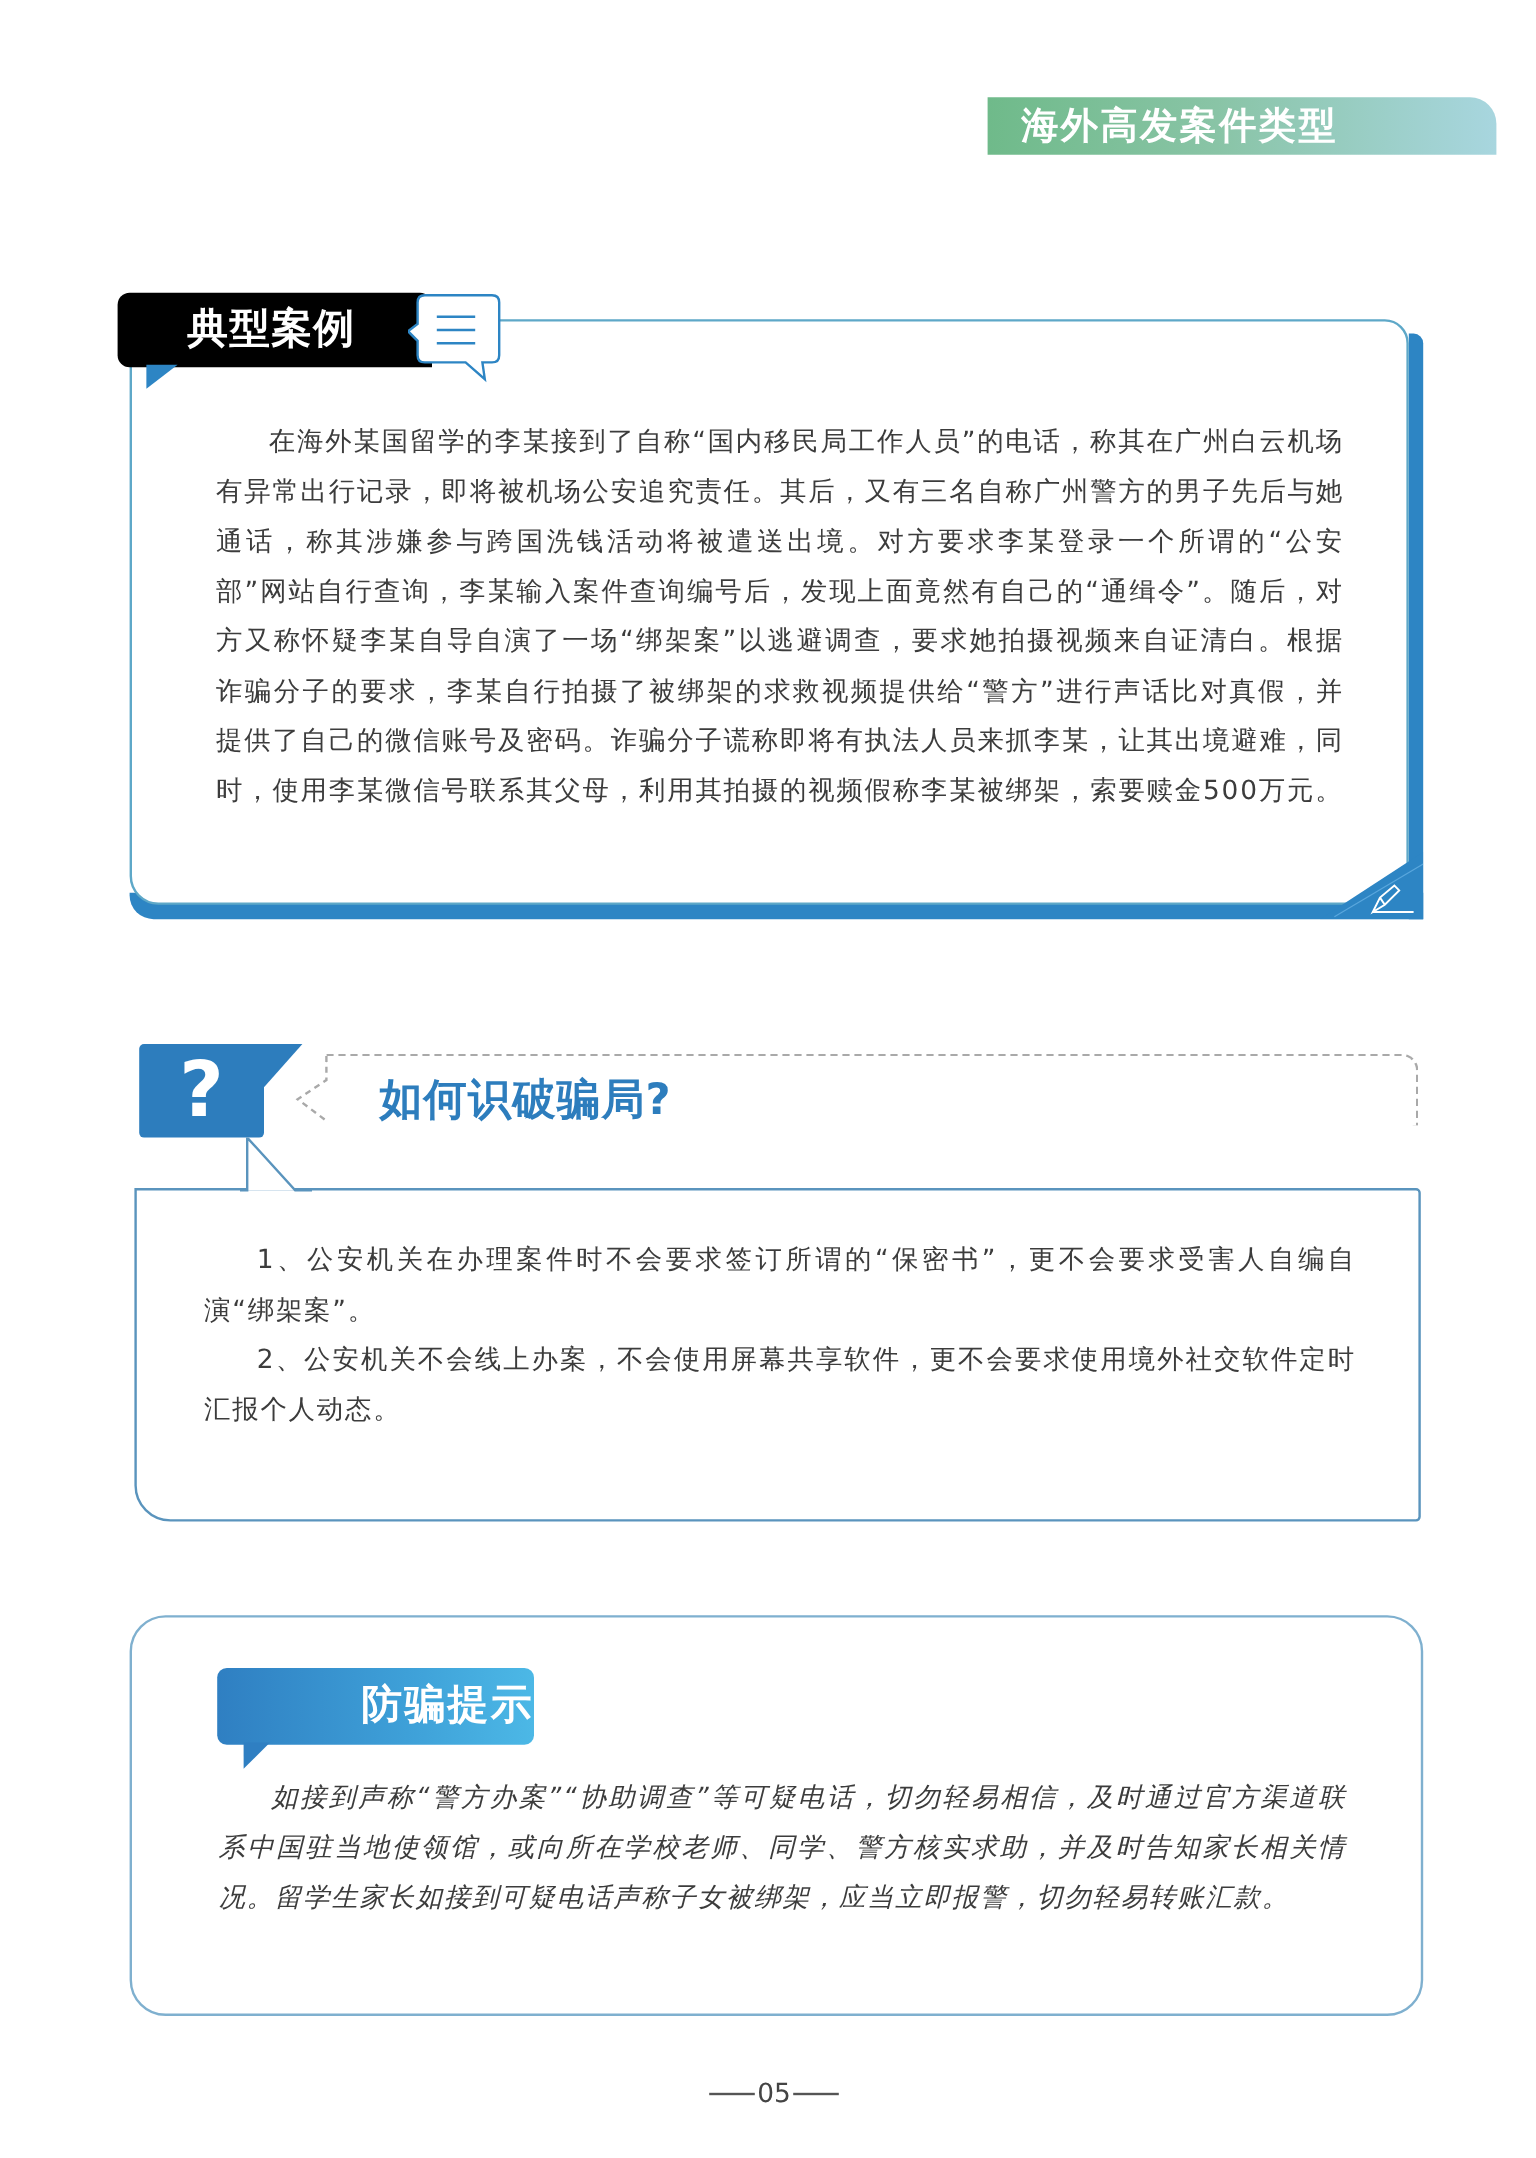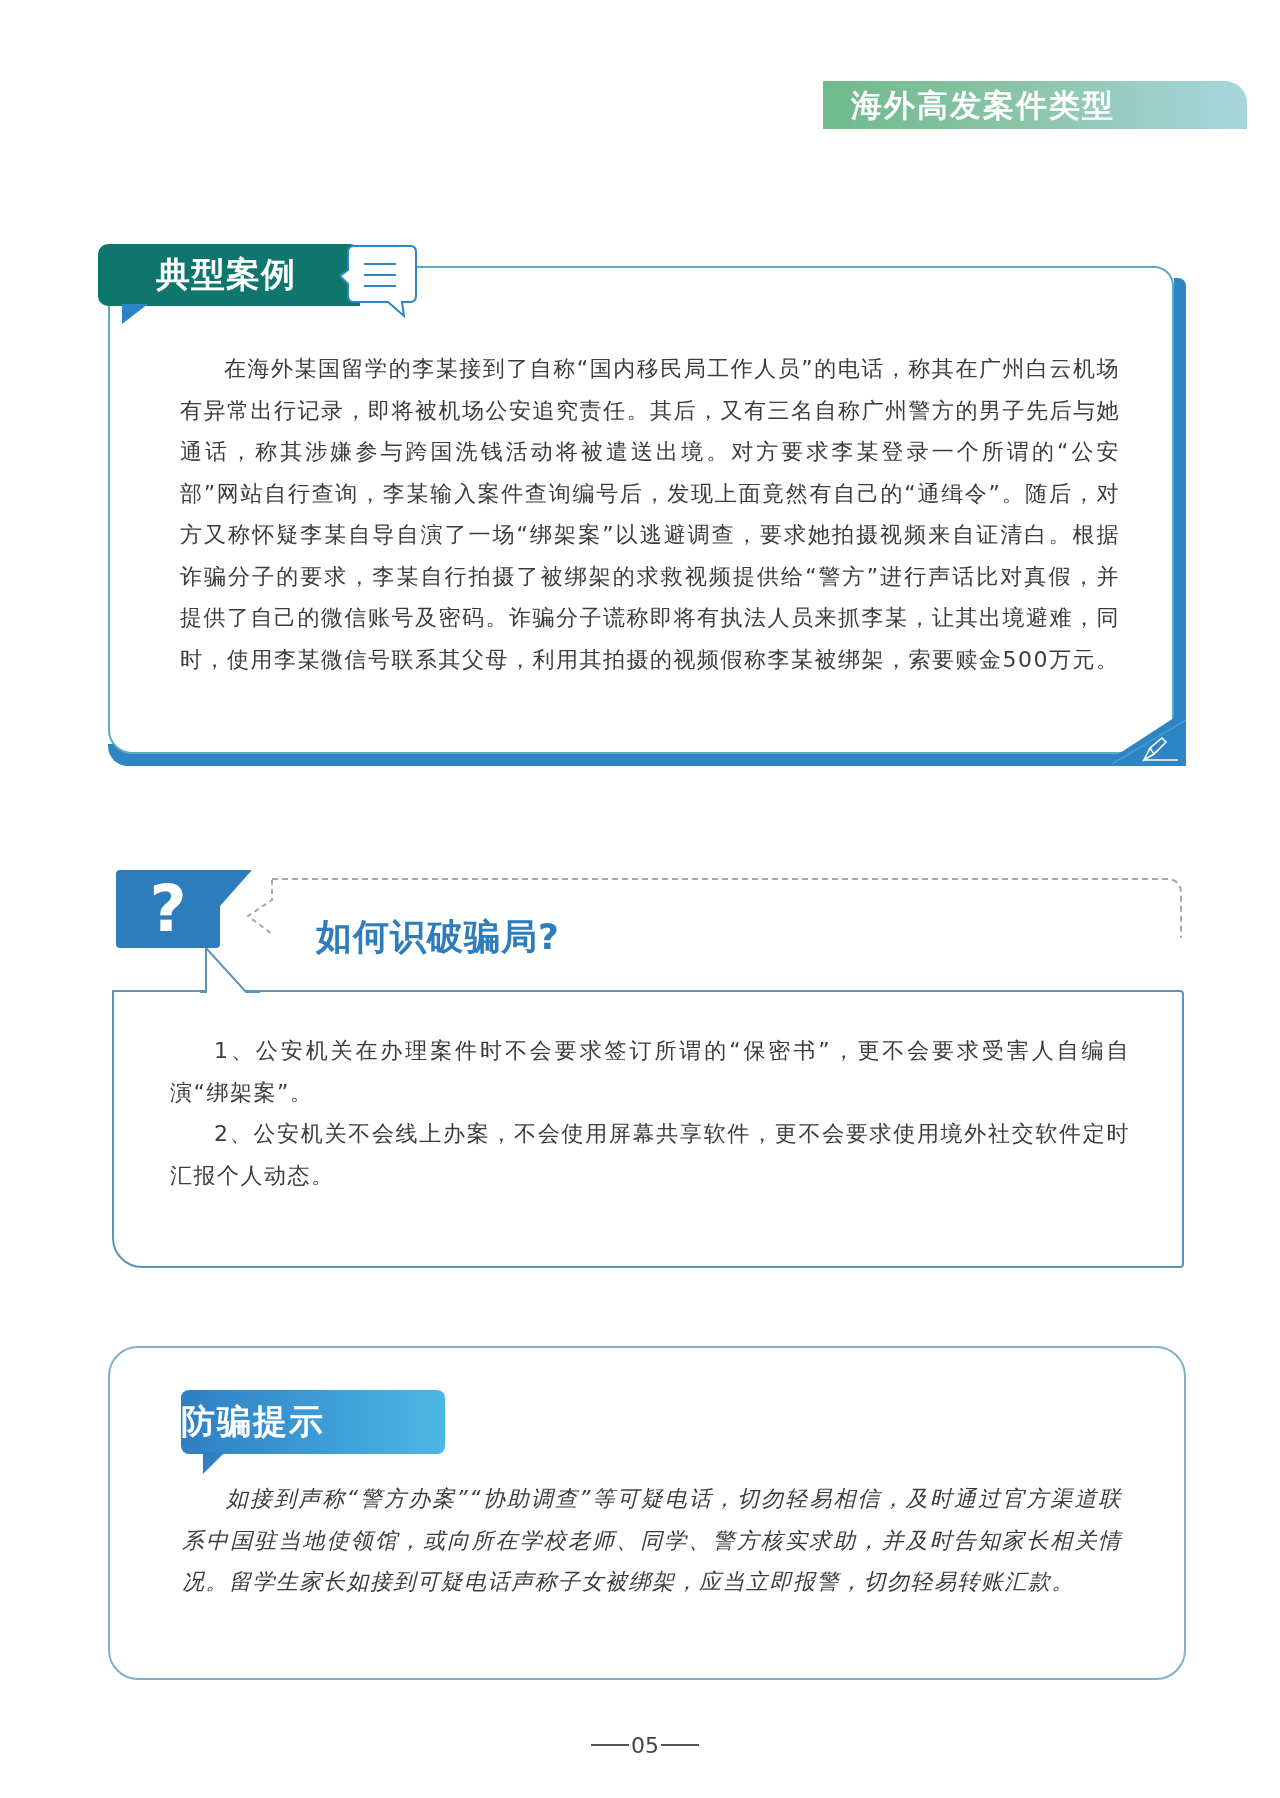--- a/index.html
+++ b/index.html
@@ -31,21 +31,21 @@
     border-top-right-radius: 8px;
   }
   .case-bottom-bar {
     left: 108px; top: 744px; width: 1078px; height: 22px; background: #2d85c4;
     border-bottom-left-radius: 20px;
   }
   .case-corner {
     left: 1100px; top: 710px; width: 86px; height: 56px;
   }
   .case-label {
-    left: 98px; top: 244px; width: 262px; height: 62px; background: #0f766e;
+    left: 98px; top: 244px; width: 262px; height: 62px; background: #000000;
     border-radius: 10px 10px 0 10px;
   }
   .case-label-text {
     position: absolute; left: 58px; top: 8px; font-size: 34px; font-weight: bold; color: #fff;
     letter-spacing: 1px; line-height: 44px;
   }
   .case-label-tail { left: 122px; top: 304px; width: 0; height: 0;
     border-left: 0 solid transparent; border-right: 26px solid transparent; border-top: 20px solid #2d85c4; }
   .chat-icon { left: 340px; top: 244px; width: 78px; height: 76px; }
 
@@ -66,41 +66,41 @@
     position: absolute; left: 0; top: 0; width: 104px; text-align: center; font-size: 64px; font-weight: bold;
     color: #fff; line-height: 78px;
   }
   .q-dashed {
     left: 272px; top: 878px; width: 910px; height: 60px;
     border-top: 2px dashed #a9a9a9; border-right: 2px dashed #a9a9a9; border-top-right-radius: 14px;
     box-sizing: border-box;
   }
   .q-dashed-arrow { left: 246px; top: 878px; width: 30px; height: 70px; }
   .q-title {
-    left: 316px; top: 892px; font-size: 36px; font-weight: bold; color: #2d7dbd; line-height: 50px; letter-spacing: 1px; margin-top: 20px;
+    left: 316px; top: 892px; font-size: 36px; font-weight: bold; color: #2d7dbd; line-height: 50px; letter-spacing: 1px;
   }
   .how-box {
     left: 112px; top: 990px; width: 1072px; height: 278px;
     border: 2px solid #5a94bd; border-radius: 0 4px 4px 30px; box-sizing: border-box; background: transparent;
   }
   .how-pointer { left: 200px; top: 948px; width: 60px; height: 46px; }
   .how-text { left: 170px; top: 1030px; width: 960px; }
 
   
   .tips-box {
     left: 108px; top: 1346px; width: 1078px; height: 334px;
     border: 2px solid #7fb0cf; border-radius: 30px; box-sizing: border-box;
   }
   .tips-label {
     left: 181px; top: 1390px; width: 264px; height: 64px;
     background: linear-gradient(90deg, #2f7fc2 0%, #3ea0d8 60%, #4cb8e6 100%);
     border-radius: 8px;
   }
   .tips-label-text {
-    position: absolute; left: 0; width: 264px; text-align: left; top: 8px; font-size: 34px; font-weight: bold;
+    position: absolute; left: 0; width: 264px; text-align: right; top: 8px; font-size: 34px; font-weight: bold;
     color: #fff; line-height: 46px; letter-spacing: 2px;
   }
   .tips-tail { left: 203px; top: 1452px; width: 0; height: 0;
     border-left: 0 solid transparent; border-right: 22px solid transparent; border-top: 22px solid #2f7fc2; }
   .tips-text { left: 182px; top: 1478px; width: 940px; font-style: italic; }
 
   
   .page-num {
     left: 590px; top: 1708px; width: 110px; height: 30px; display: flex; align-items: center; justify-content: center; margin-top: 22px;
   }

